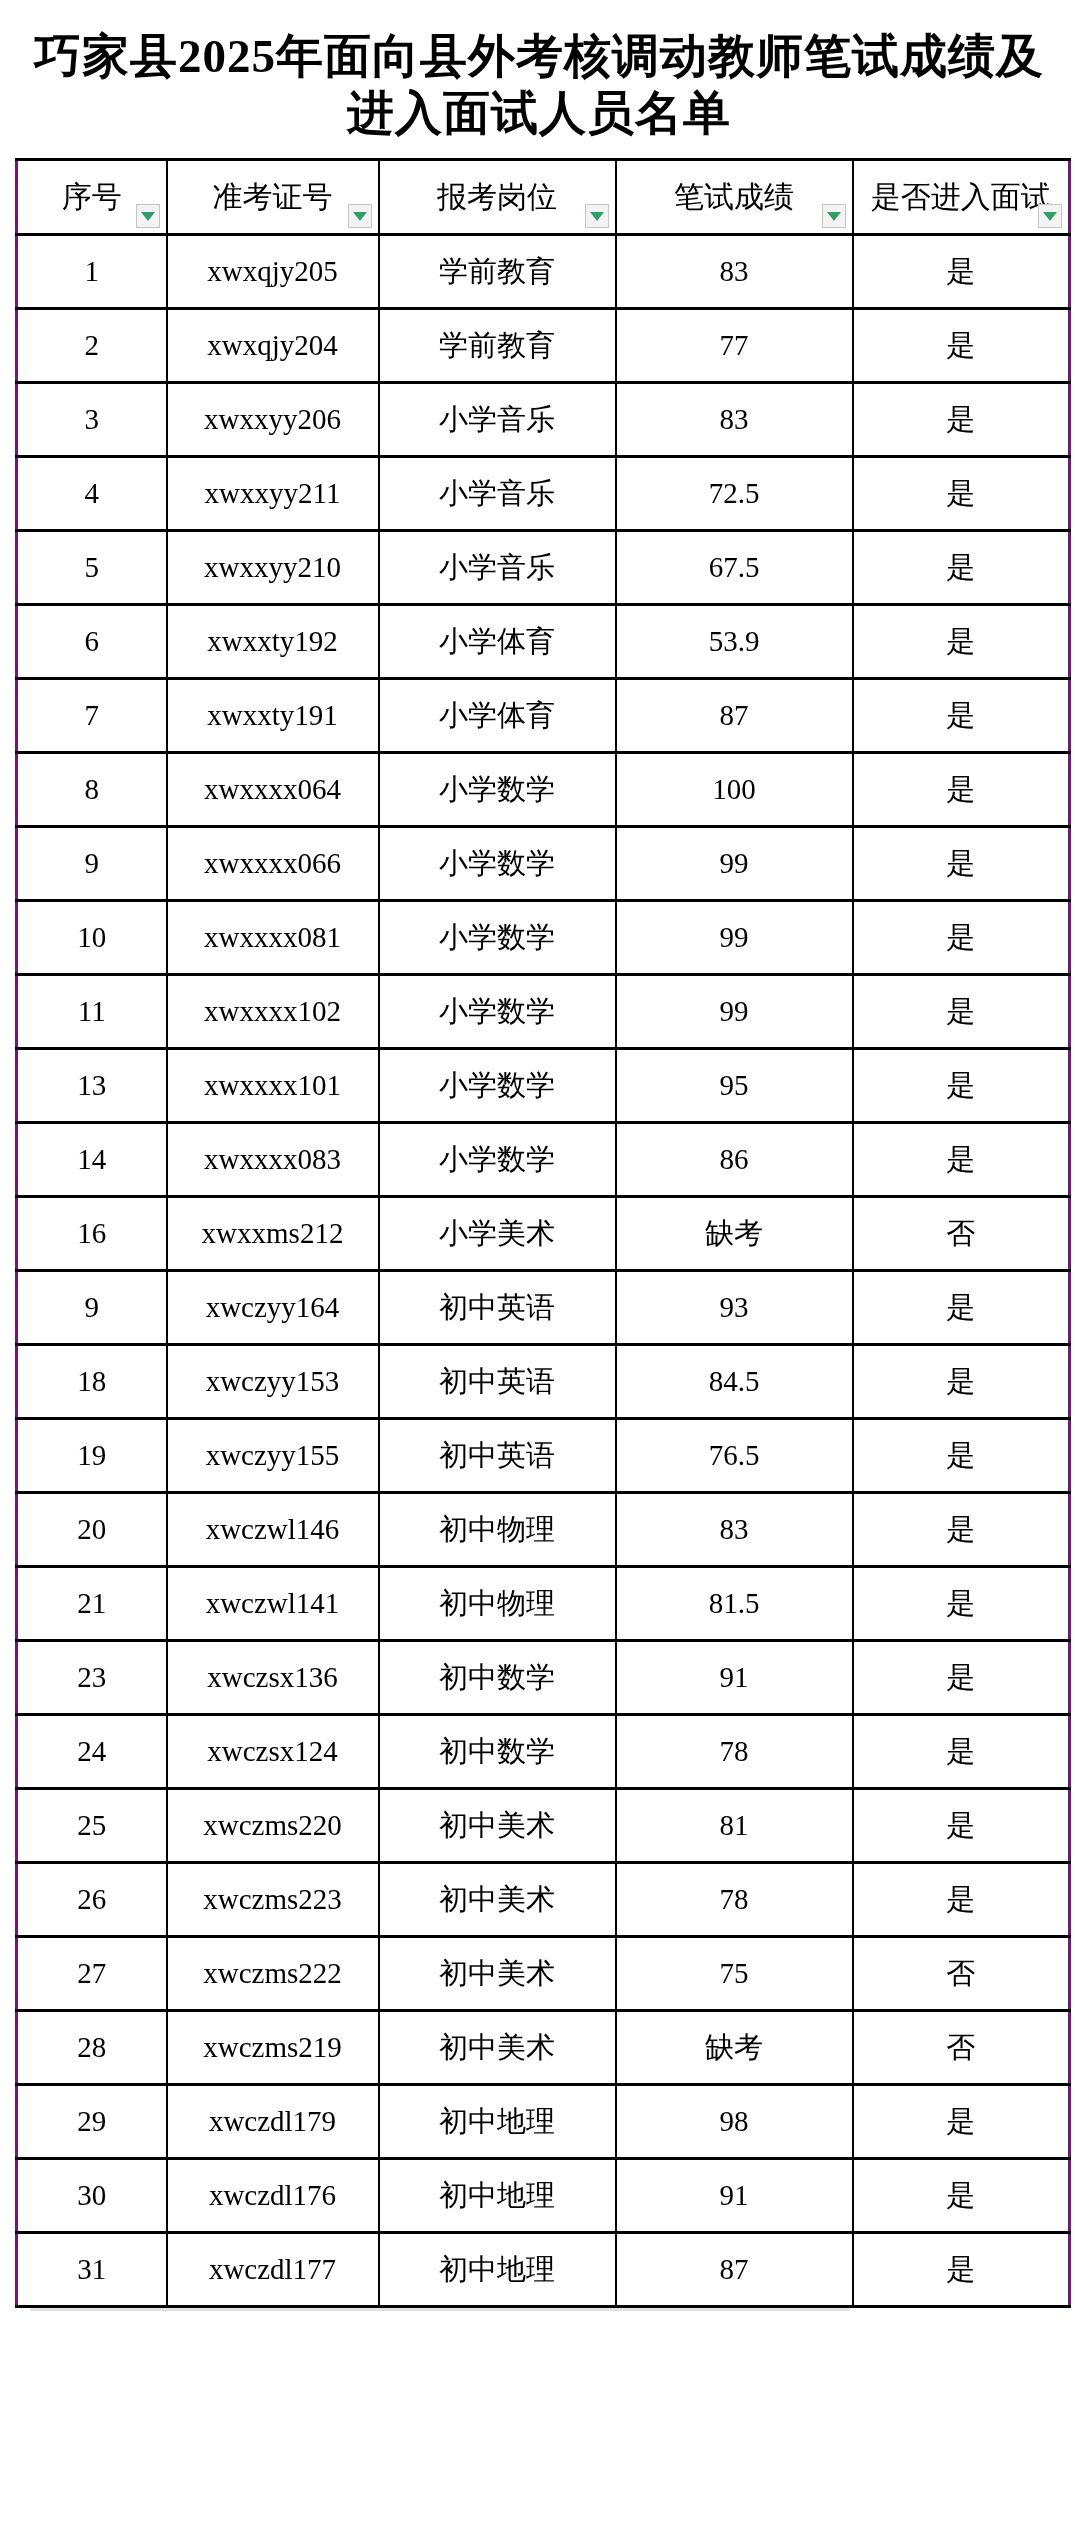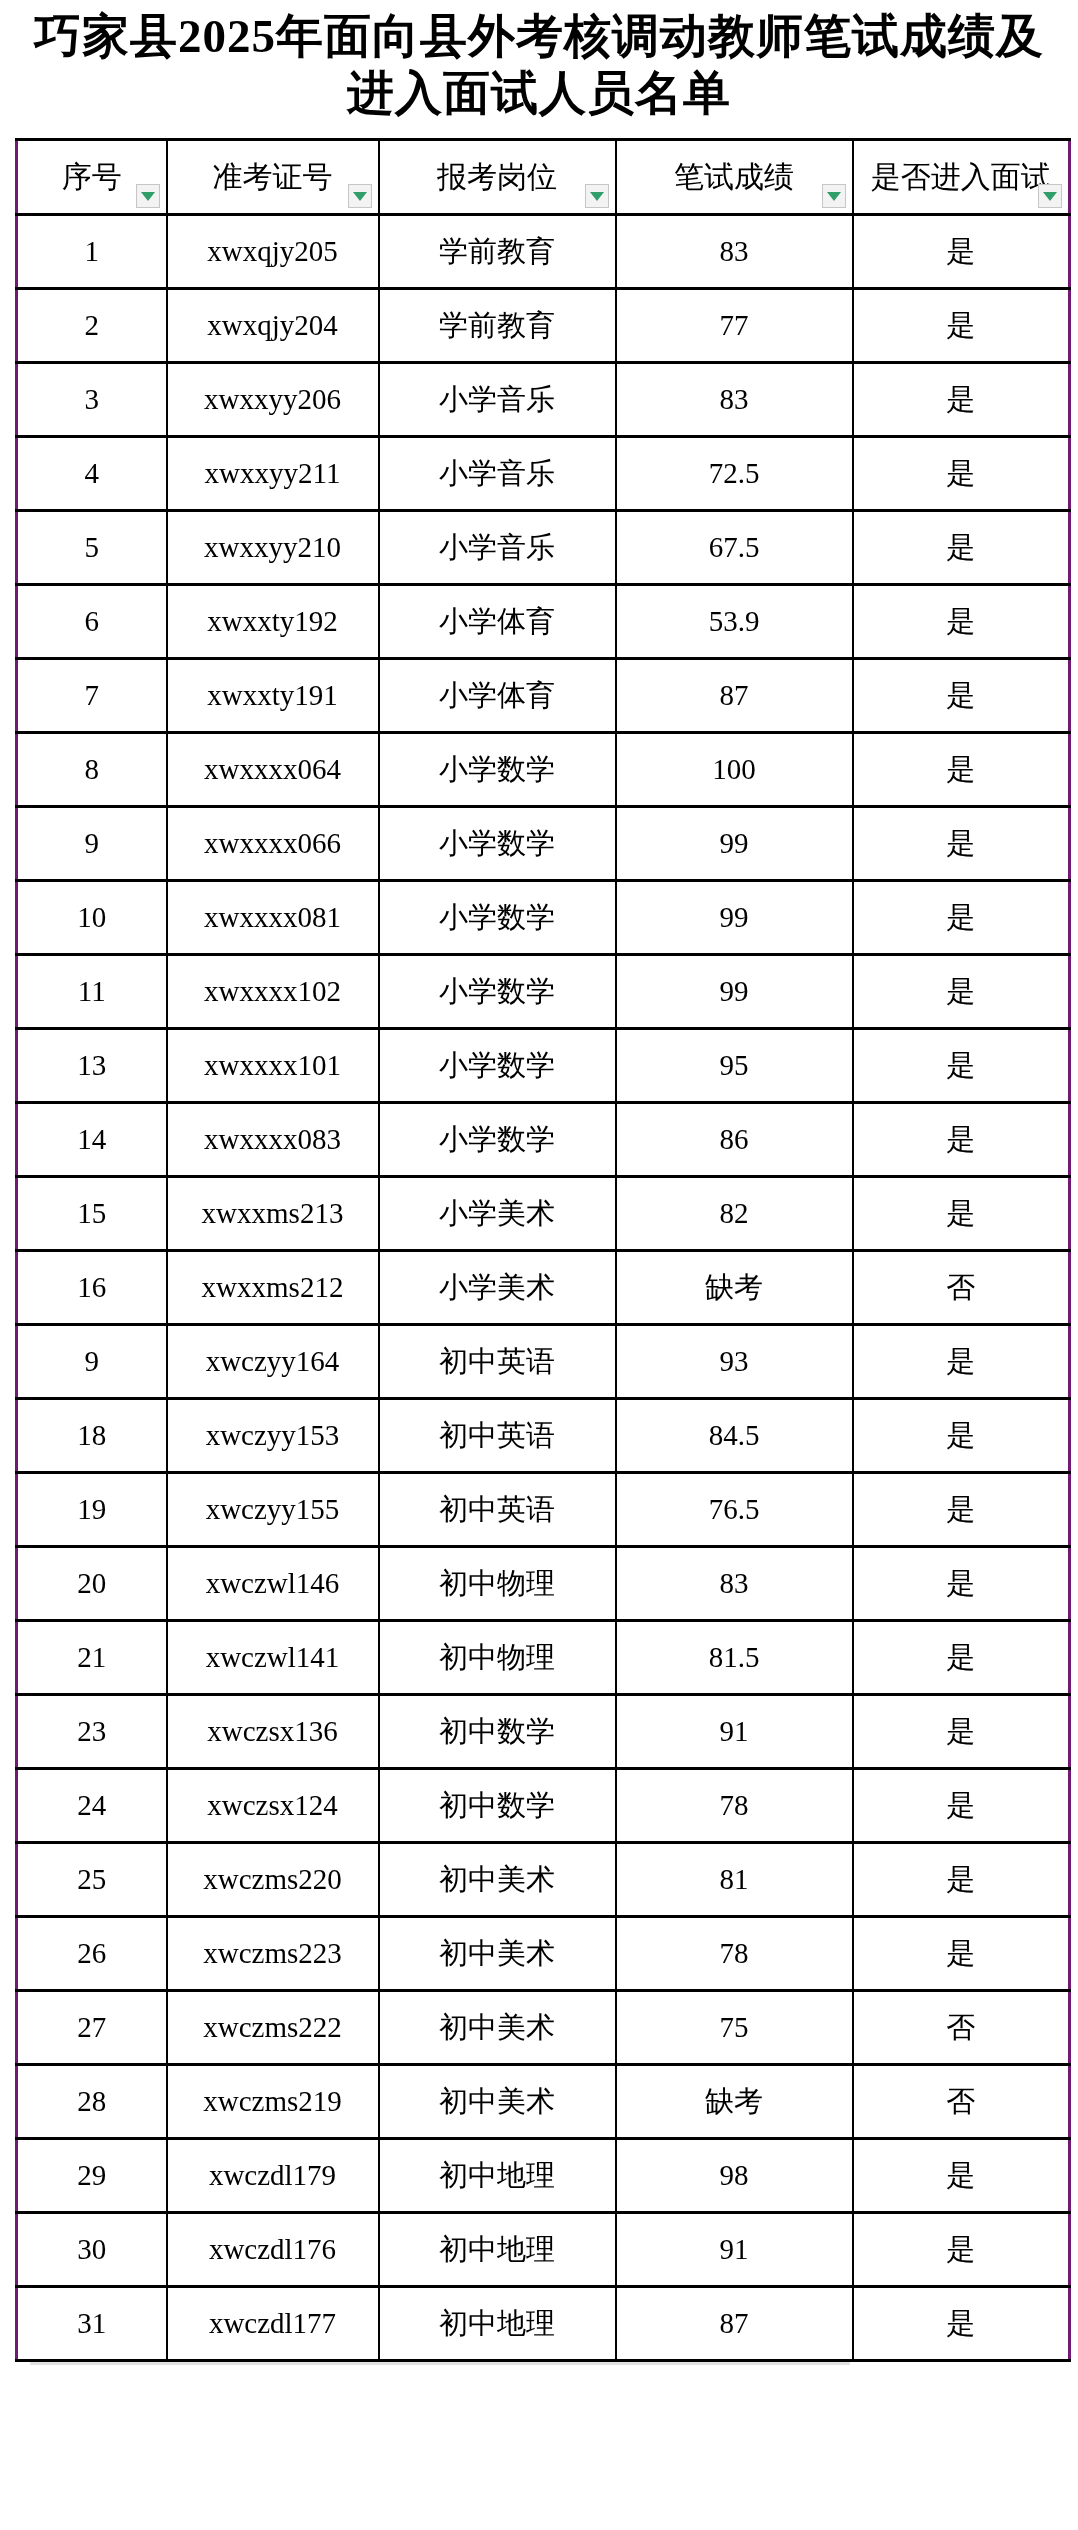--- a/index.html
+++ b/index.html
@@ -2,21 +2,21 @@
 <html style="--filter-green: #2f9e68;"><head>
 <meta charset="utf-8">
 <style>
   html,body{margin:0;padding:0;}
   body{
     width:1078px;min-height:2530px;background:#ffffff;color:#000000;
     font-family:"Liberation Serif","DejaVu Serif",serif;
   }
   .page{width:1078px;min-height:2530px;position:relative;}
   .title{
-    padding-top:8px;text-align:center;
+    padding-top:28px;text-align:center;
     font-size:47px;font-weight:bold;line-height:57px;
     letter-spacing:1px;
   }
   table.grid{
     border-collapse:collapse;table-layout:fixed;
     width:1053px;margin:16px 0 0 15px;
     border:3px solid #701a75;
   }
   table.grid th, table.grid td{
     border-left:2px solid #000;border-right:2px solid #000;
@@ -186,27 +186,20 @@
           <td>是</td>
         </tr>
         <tr>
           <td>14</td>
           <td>xwxxxx083</td>
           <td>小学数学</td>
           <td>86</td>
           <td>是</td>
         </tr>
         <tr>
-          <td>15</td>
-          <td>xwxxms213</td>
-          <td>小学美术</td>
-          <td>82</td>
-          <td>是</td>
-        </tr>
-        <tr>
           <td>16</td>
           <td>xwxxms212</td>
           <td>小学美术</td>
           <td>缺考</td>
           <td>否</td>
         </tr>
         <tr>
           <td>9</td>
           <td>xwczyy164</td>
           <td>初中英语</td>

